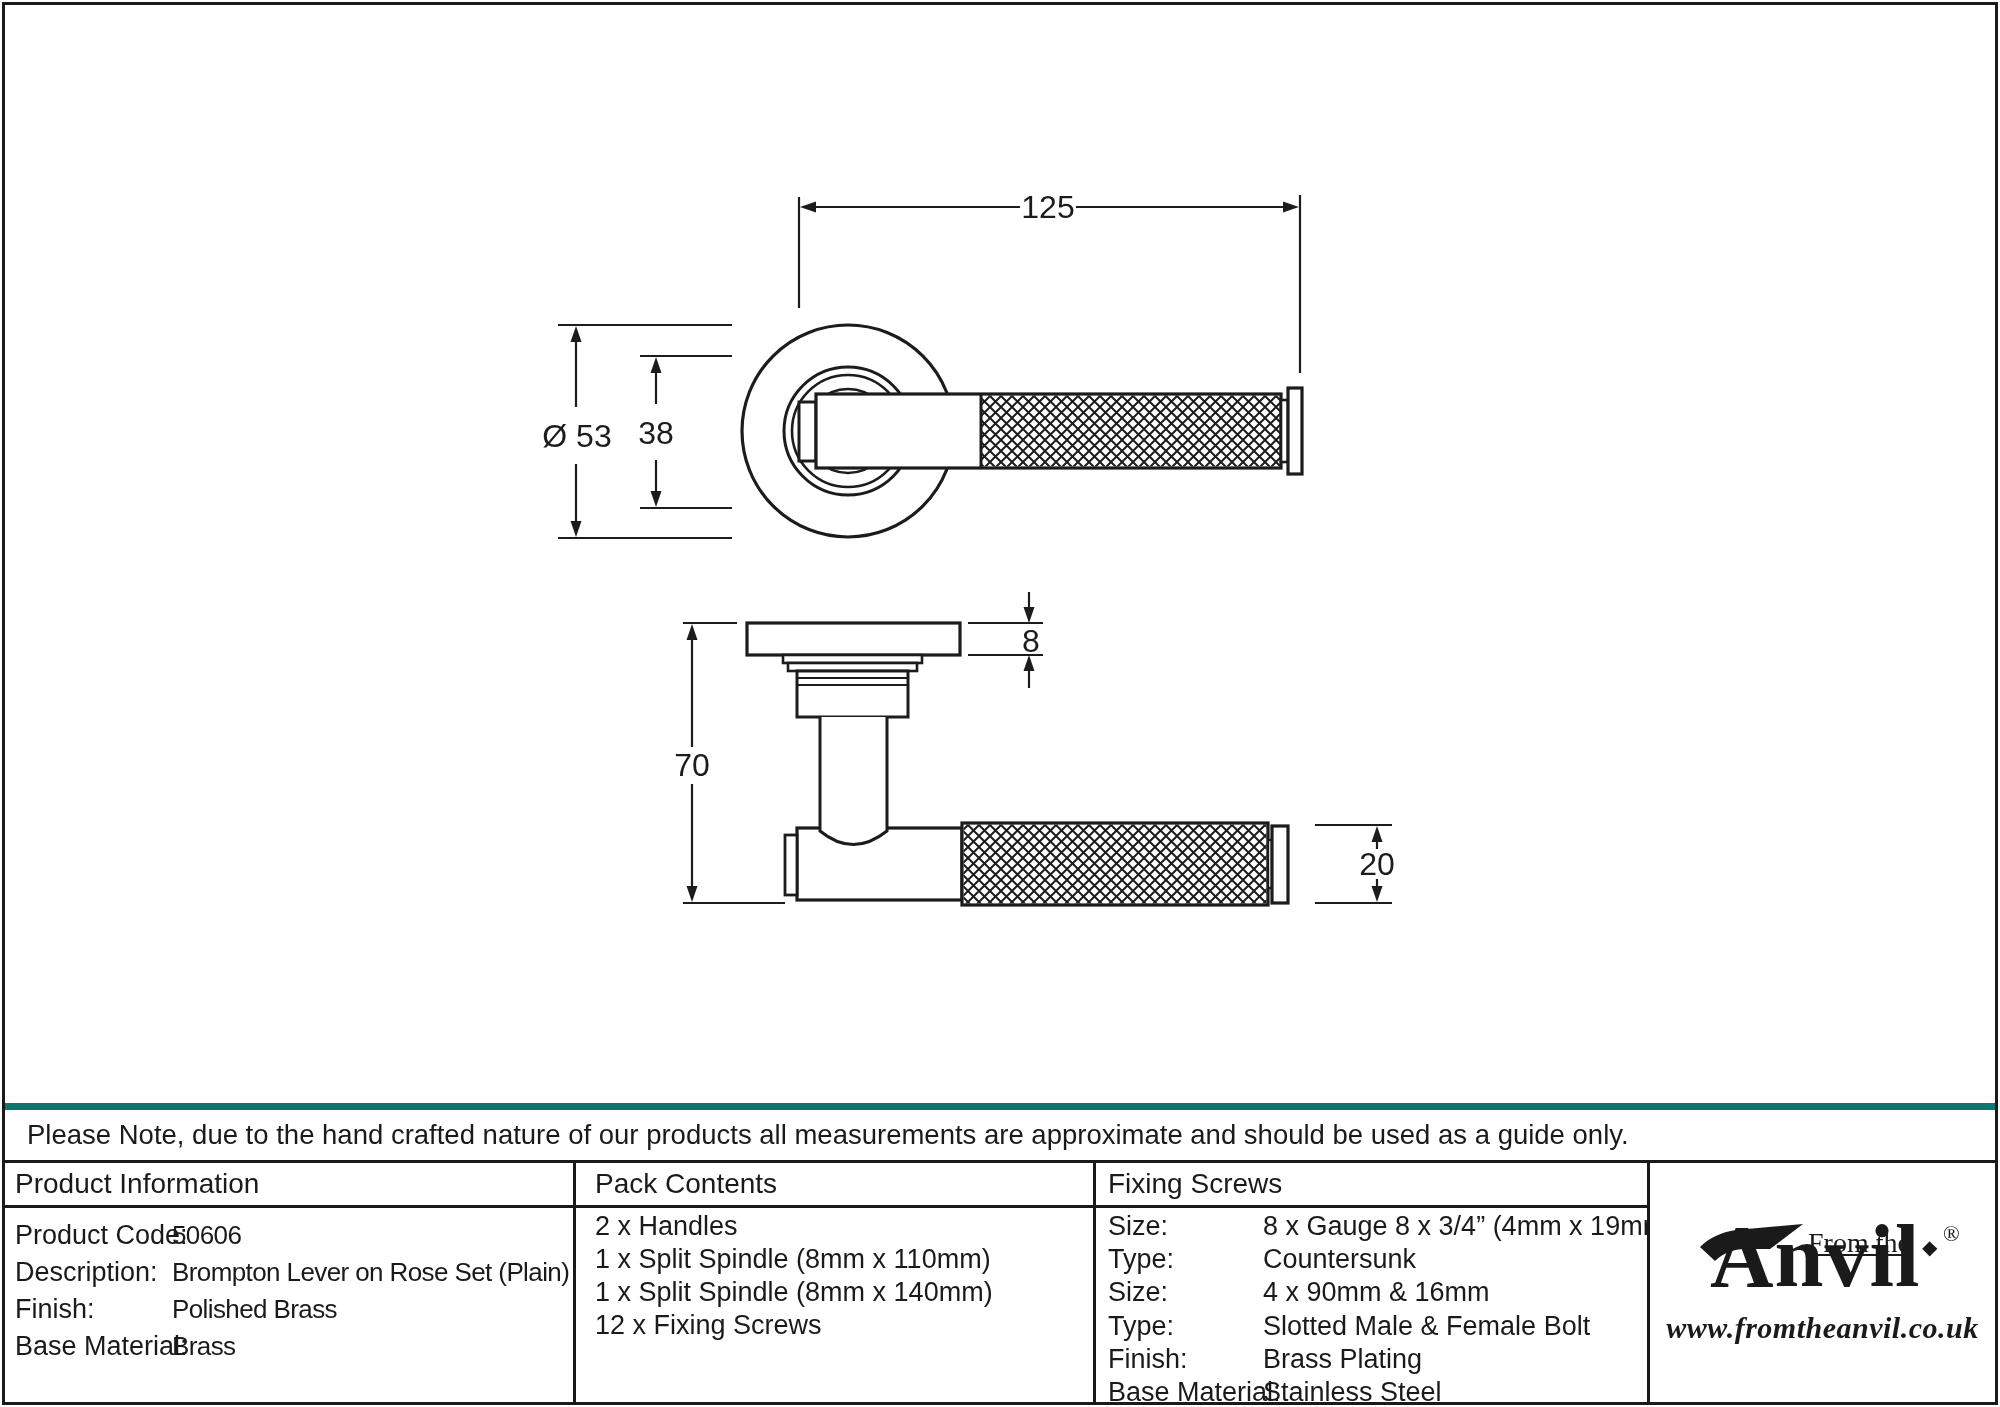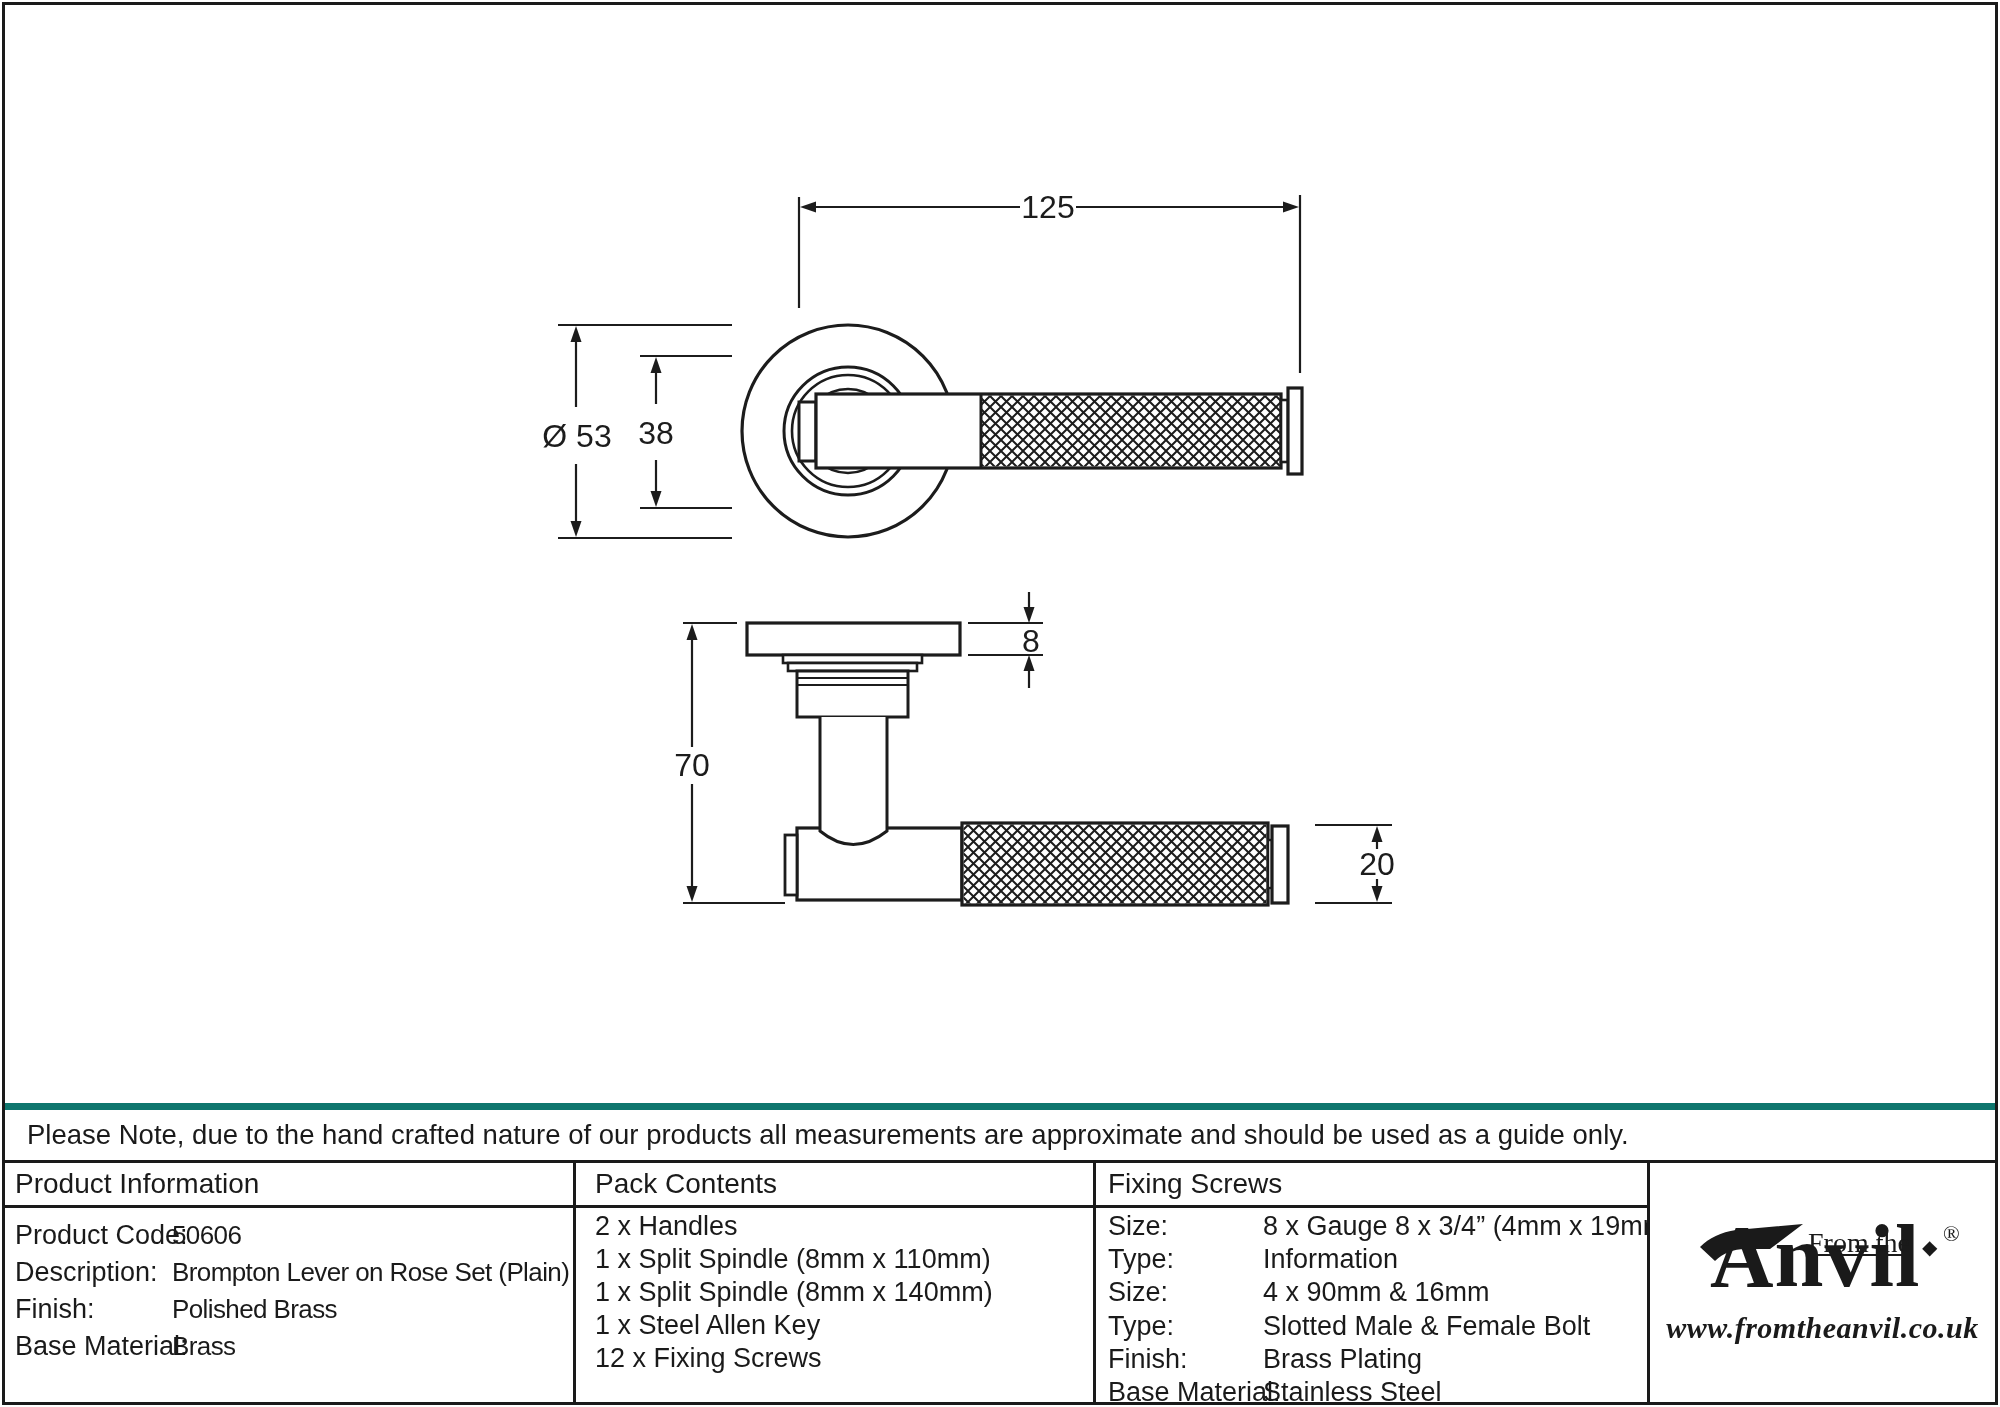--- a/index.html
+++ b/index.html
@@ -187,32 +187,31 @@
   <div class="pi-row">
     <span class="pi-label">Base Material:</span>
     <span class="pi-val">Brass</span>
   </div>
 </div>
 
 <div class="cell body-cell bc-2">
   <div class="pc-line">2 x Handles</div>
   <div class="pc-line">1 x Split Spindle (8mm x 110mm)</div>
   <div class="pc-line">1 x Split Spindle (8mm x 140mm)</div>
-  <div class="pc-line">1 x Steel Allen Key</div>
   <div class="pc-line">12 x Fixing Screws</div>
 </div>
 
 <div class="cell body-cell bc-3">
   <div class="fs-row">
     <span class="fs-label">Size:</span>
     <span>8 x Gauge 8 x 3/4” (4mm x 19mm)</span>
   </div>
   <div class="fs-row">
     <span class="fs-label">Type:</span>
-    <span>Information</span>
+    <span>Countersunk</span>
   </div>
   <div class="fs-row">
     <span class="fs-label">Size:</span>
     <span>4 x 90mm &amp; 16mm</span>
   </div>
   <div class="fs-row">
     <span class="fs-label">Type:</span>
     <span>Slotted Male &amp; Female Bolt</span>
   </div>
   <div class="fs-row">

